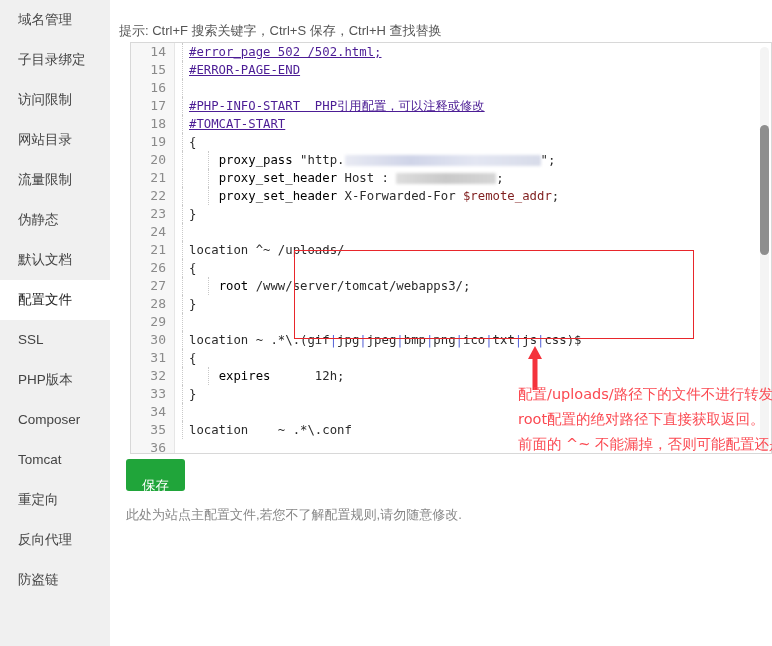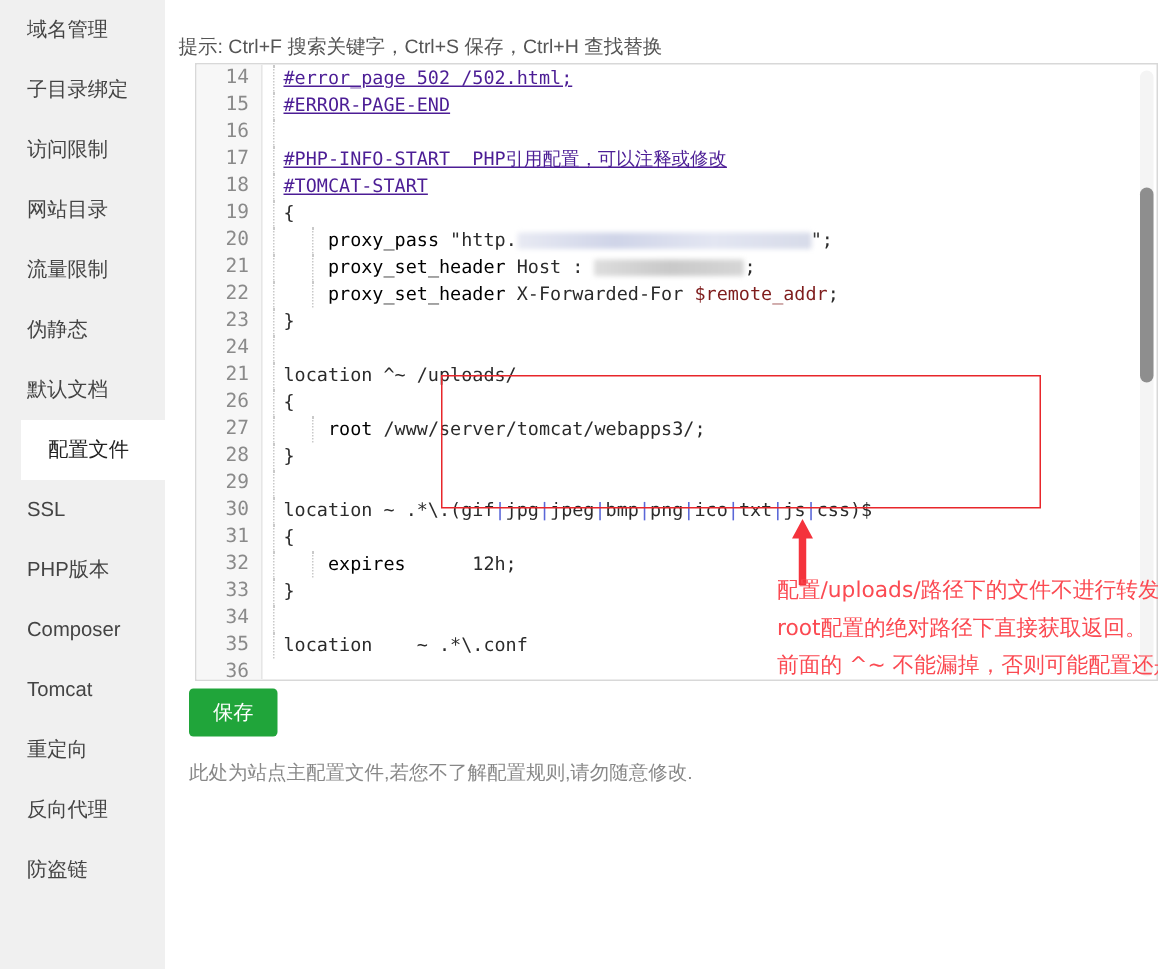--- a/index.html
+++ b/index.html
@@ -24,21 +24,20 @@
     padding-left:18px;
     font-size:13.5px;
     color:#444;
     box-sizing:border-box;
     white-space:nowrap;
     cursor:pointer;
   }
   .side-item.active{
     background:#ffffff;
     color:#222;
-    margin-left:14px;
   }
 
   
   #main{
     position:absolute;left:110px;top:16px;width:662px;height:646px;
     background:#ffffff;
   }
   #hint{
     position:absolute;left:9px;top:6px;
     font-size:13px;color:#555;
@@ -139,21 +138,21 @@
     font-family:"DejaVu Sans","Liberation Sans",sans-serif;
     white-space:nowrap;
   }
   #annot div{white-space:nowrap;}
 
   
   #save{
     position:absolute;left:16px;top:443px;
     background:#20a53a;color:#fff;
     border:none;border-radius:3px;
-    padding:0 16px;height:32px;line-height:32px;
+    padding:11px 16px;height:32px;line-height:32px;
     font-size:13.5px;
     font-family:"Liberation Sans","DejaVu Sans",sans-serif;
     cursor:pointer;
   }
   #footer{
     position:absolute;left:16px;top:490px;
     font-size:13px;color:#888;
     white-space:nowrap;
   }
 </style>

